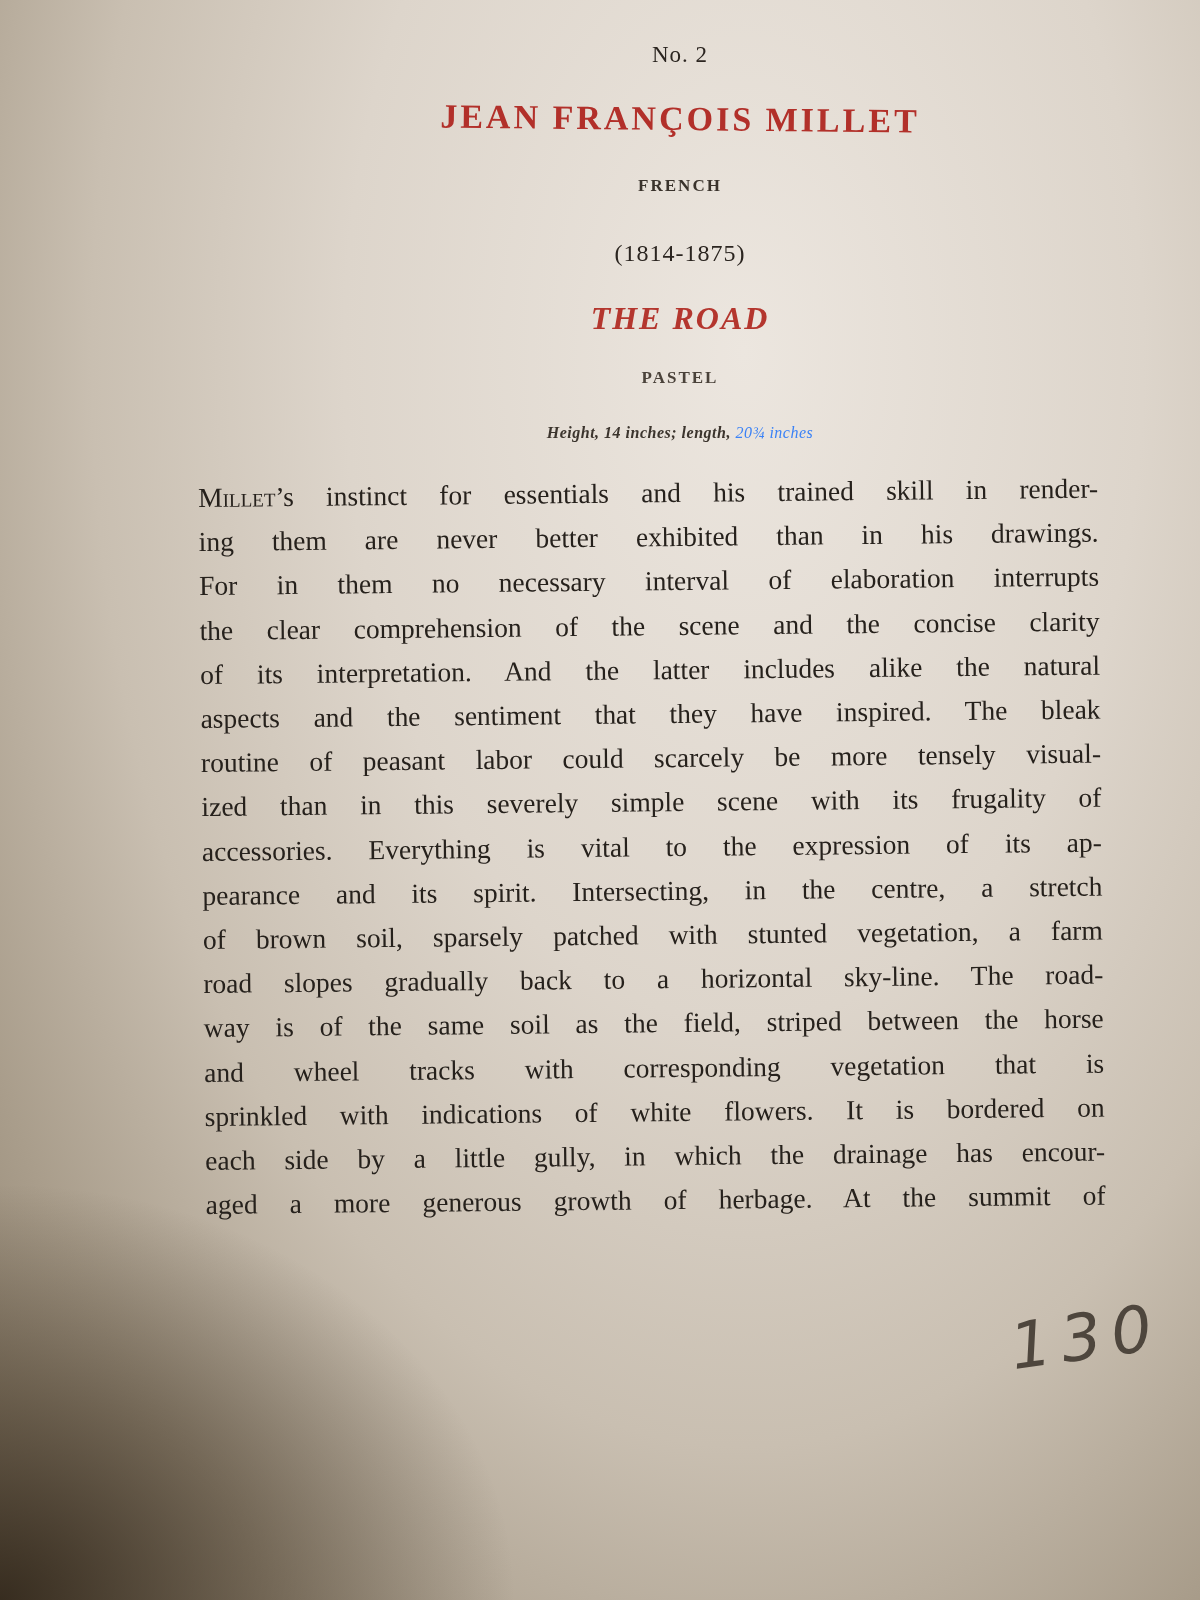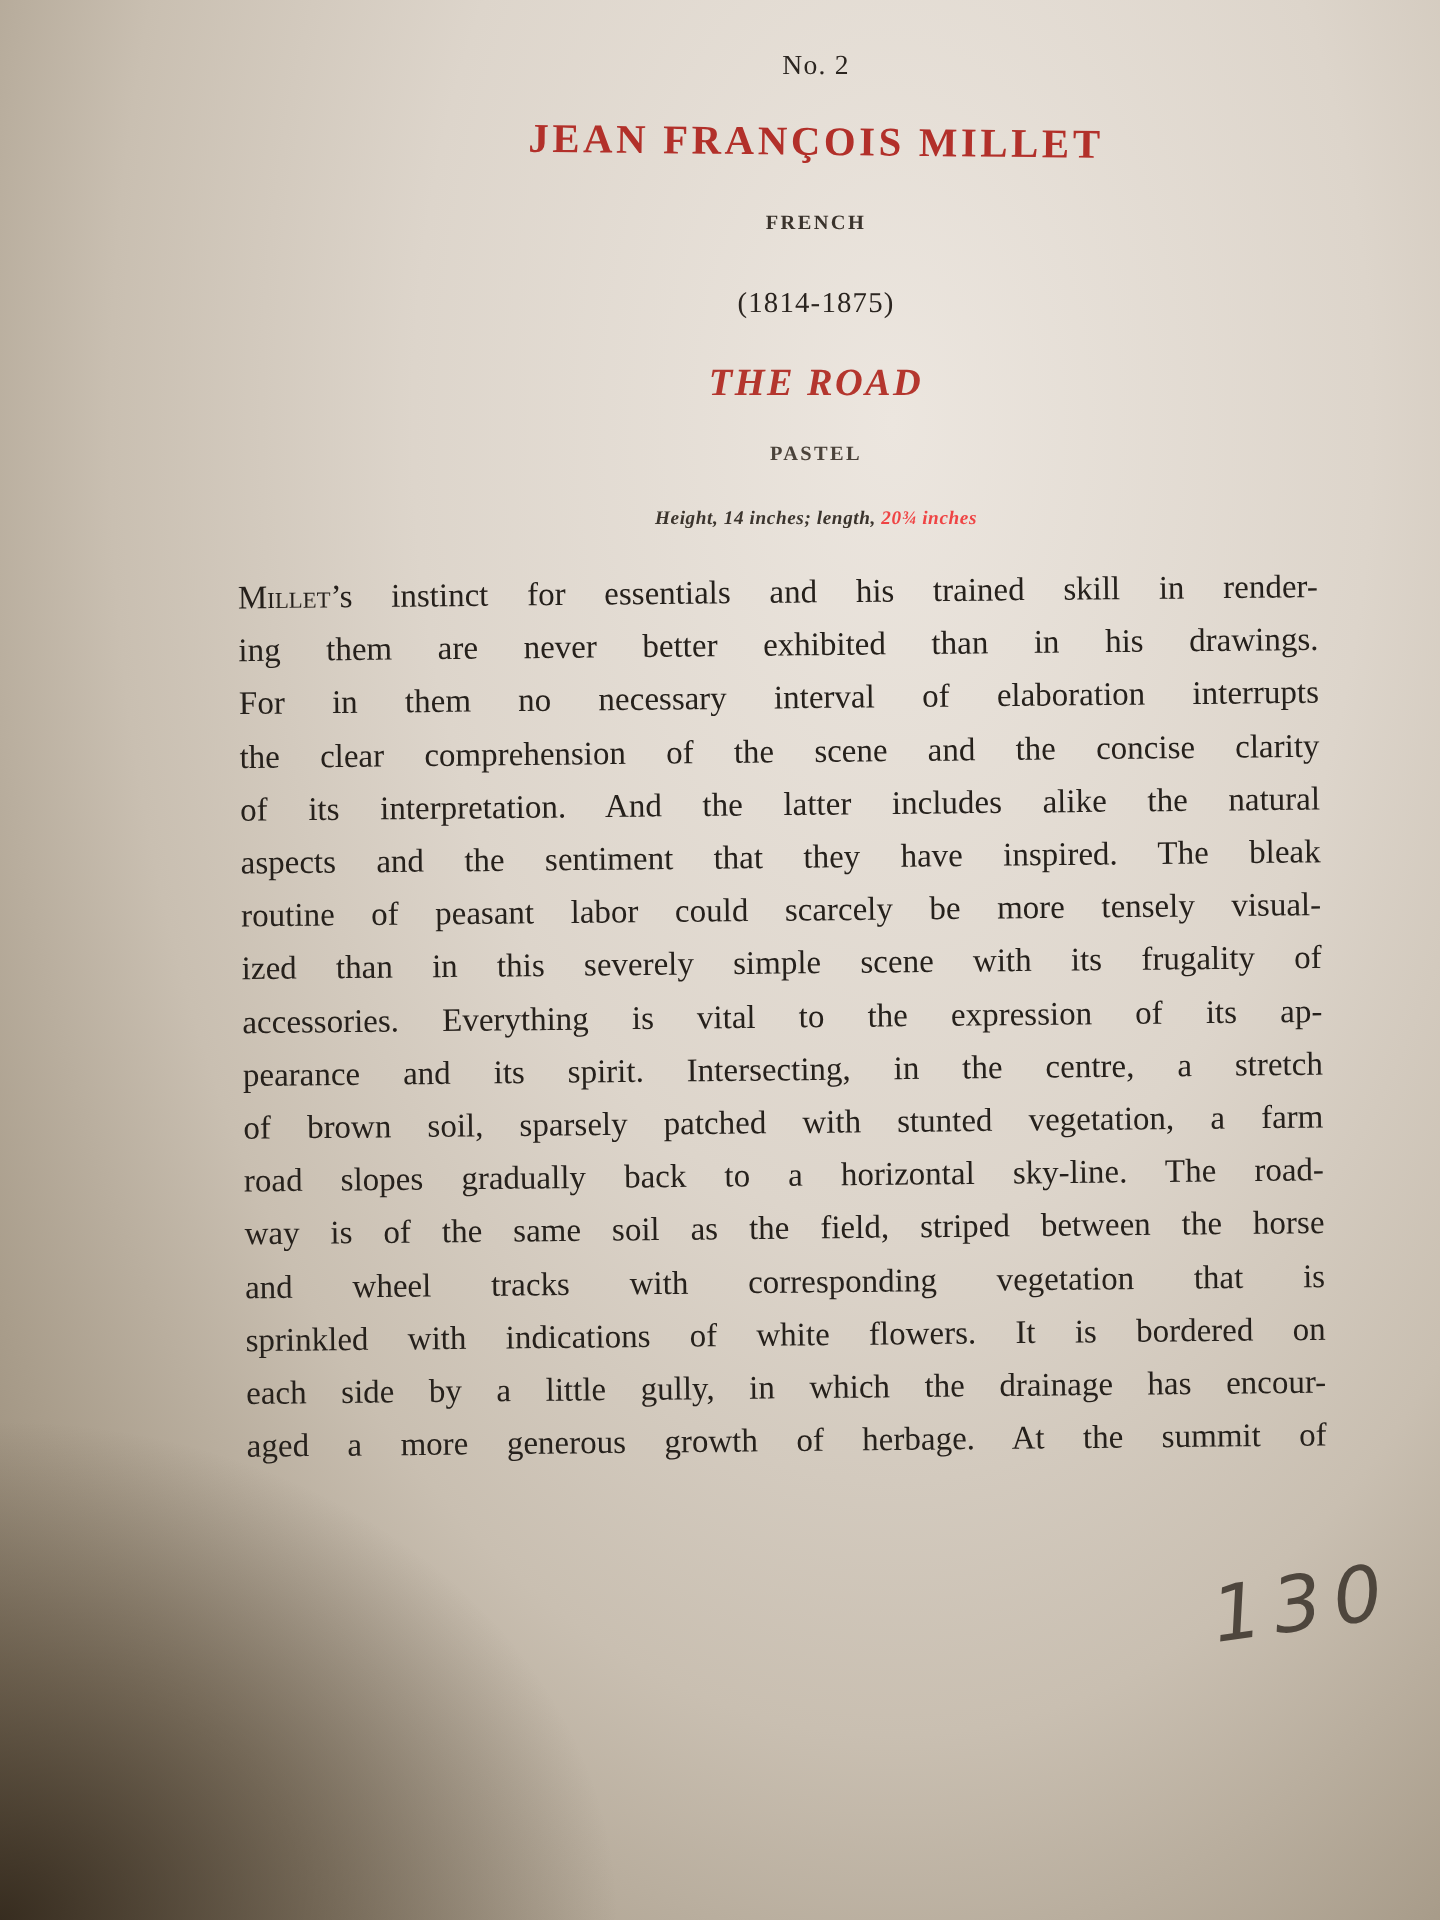--- a/index.html
+++ b/index.html
@@ -16,21 +16,21 @@
     }
     .page { position: absolute; left: 0; top: 0; width: 1008px; height: 1600px; }
     .center { position: absolute; left: 0; width: 1360px; text-align: center; }
     .lot { top: 42px; font-size: 23px; letter-spacing: 1px; color: #2b2520; }
     .artist { top: 100px; font-size: 34px; font-weight: bold; letter-spacing: 3px; color: #b2302a; transform: rotate(0.6deg); }
     .nationality { top: 176px; font-size: 17px; letter-spacing: 2px; font-weight: bold; color: #3a332c; }
     .dates { top: 240px; font-size: 24px; letter-spacing: 1px; color: #2b2520; }
     .title { top: 300px; font-size: 32px; font-style: italic; font-weight: bold; letter-spacing: 2px; color: #b4362e; }
     .medium { top: 368px; font-size: 17px; letter-spacing: 2px; font-weight: bold; color: #4a423a; }
     .dimensions { top: 424px; font-size: 16px; font-style: italic; font-weight: bold; letter-spacing: 0.5px; color: #3b342d; }
-    .dimensions .fade { color: #ef4444; font-weight: bold; }
+    .dimensions .fade { color: #3b82f6; font-weight: normal; }
     .body-text {
       position: absolute; left: 198px; top: 476px; width: 900px;
       font-size: 27.5px; line-height: 44.2px; text-align: justify; color: #26211c;
       transform: rotate(-0.6deg); transform-origin: left top;
     }
     .body-text .line { display: block; text-align-last: justify; white-space: nowrap; }
     .body-text .line.last { text-align-last: justify; }
     .sc { font-variant: small-caps; font-family: Liberation Serif, serif; }
     .handwritten {
       position: absolute; left: 1010px; top: 1300px;

